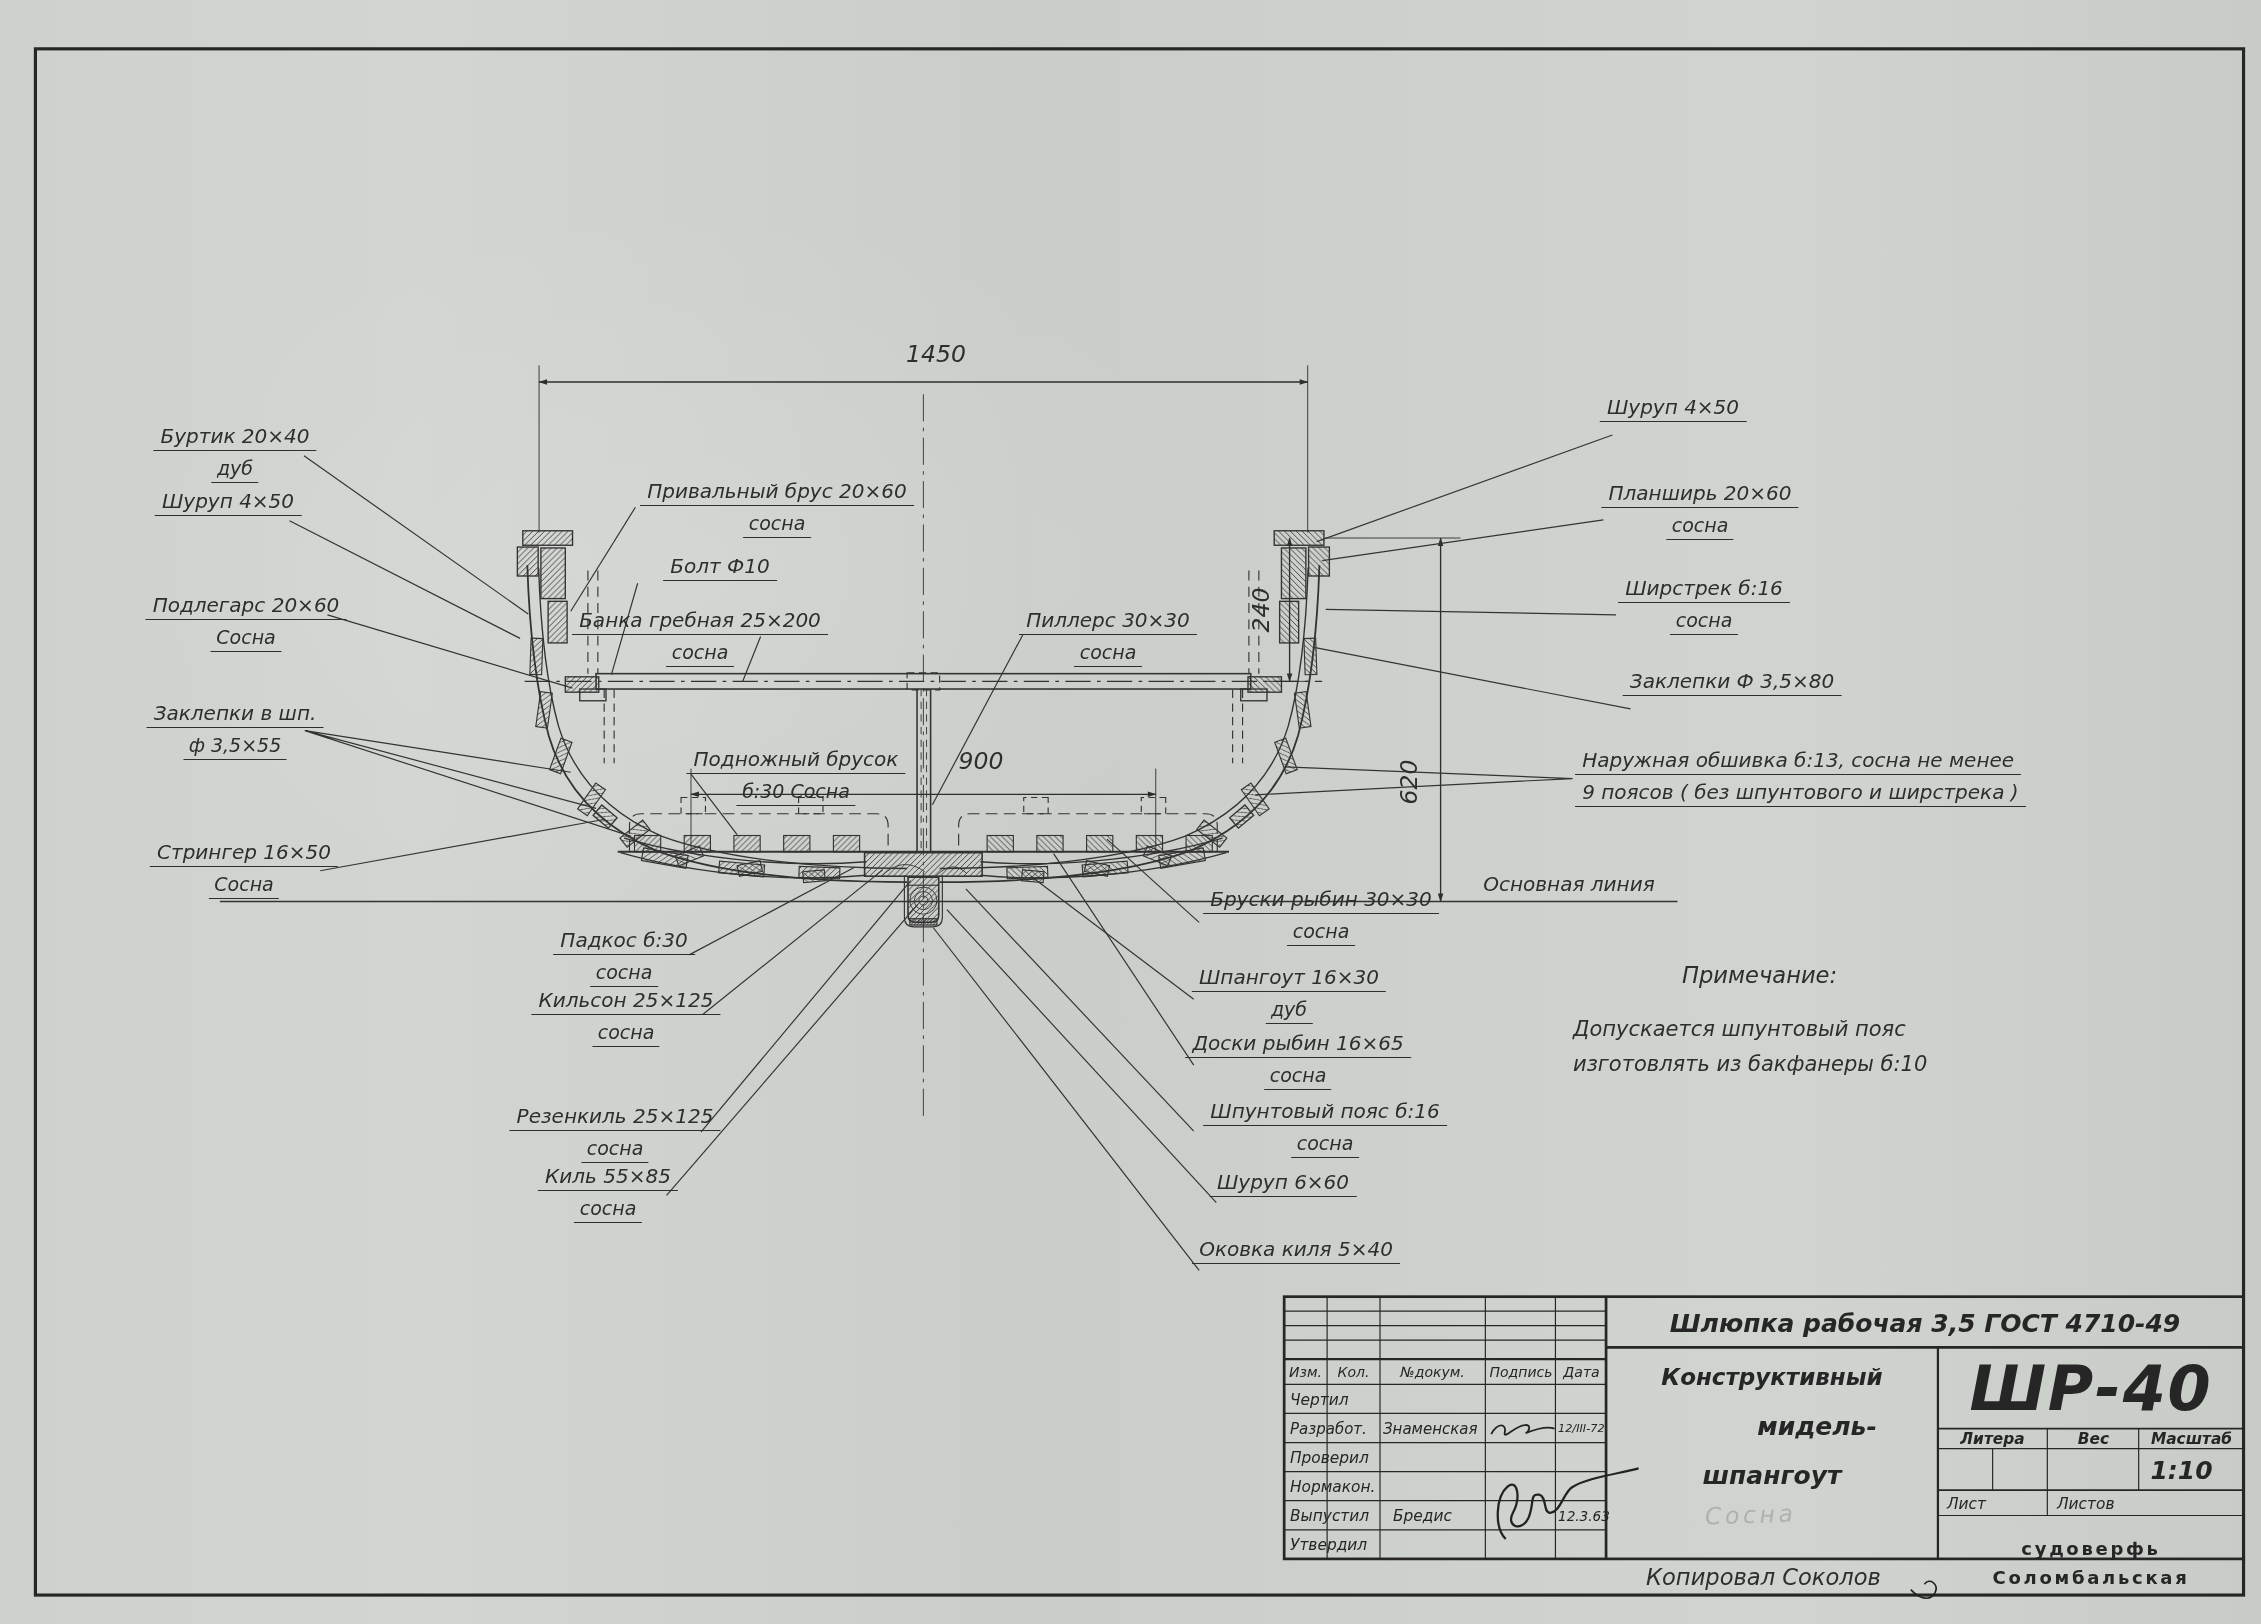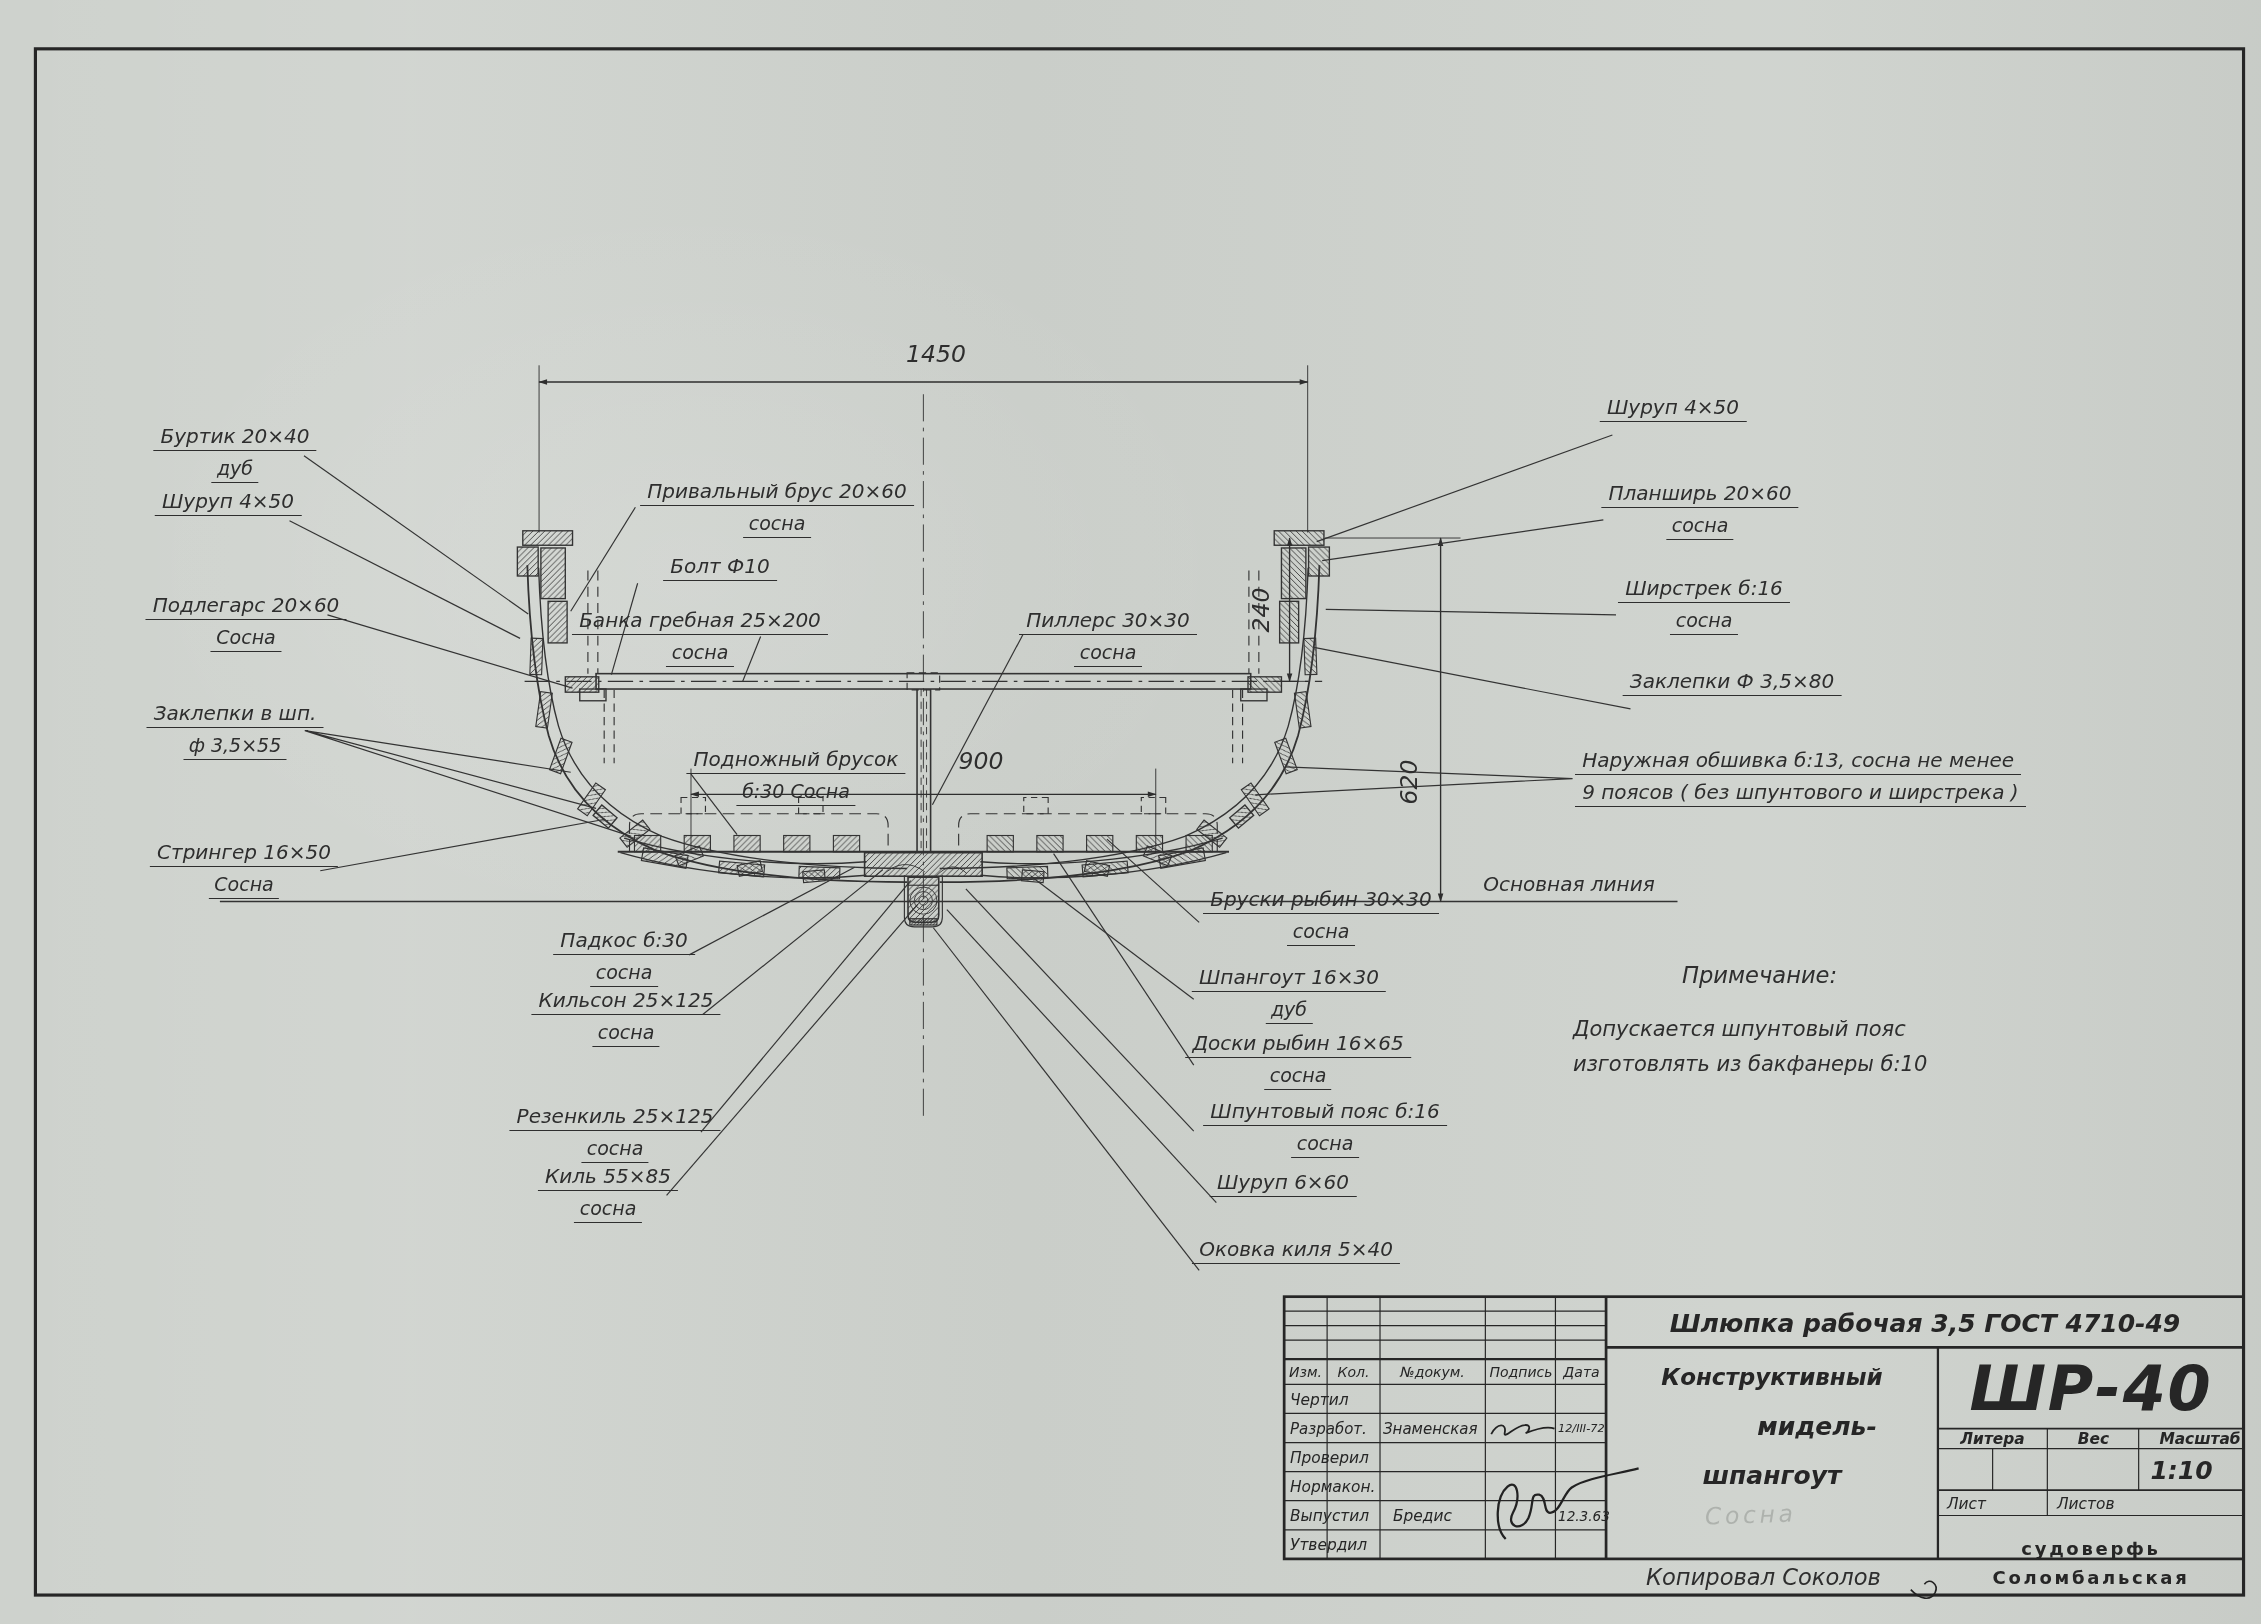--- a/index.html
+++ b/index.html
@@ -330,21 +330,21 @@
   <div class="note" style="left:1573px;top:1052px;font-size:21px;">изготовлять из бакфанеры б:10</div>
 
   <div class="tb c hand" style="left:1606px;top:1302px;width:638px;height:42px;font-size:25px;font-weight:bold;">Шлюпка рабочая 3,5  ГОСТ 4710-49</div>
   <div class="tb c hand" style="left:1606px;top:1361px;width:332px;height:32px;font-size:23px;font-weight:bold;">Конструктивный</div>
   <div class="tb c hand" style="left:1606px;top:1410px;width:332px;height:32px;font-size:25px;font-weight:bold;padding-left:45px;">мидель-</div>
   <div class="tb c hand" style="left:1606px;top:1459px;width:332px;height:32px;font-size:25px;font-weight:bold;">шпангоут</div>
   <div class="tb c" style="left:1938px;top:1352px;width:306px;height:72px;font-size:62px;font-weight:bold;font-style:italic;letter-spacing:1.8px;">ШР-40</div>
 
   <div class="tb c hand" style="left:1938px;top:1429px;width:109px;height:20px;font-size:15.4px;font-weight:bold;">Литера</div>
   <div class="tb c hand" style="left:2048px;top:1429px;width:91px;height:20px;font-size:15.4px;font-weight:bold;">Вес</div>
-  <div class="tb c hand" style="left:2139px;top:1429px;width:122px;height:20px;font-size:15.4px;font-weight:bold;">Масштаб</div>
+  <div class="tb c hand" style="left:2139px;top:1429px;width:105px;height:20px;font-size:15.4px;font-weight:bold;">Масштаб</div>
   <div class="tb c hand" style="left:2139px;top:1449px;width:85px;height:42px;font-size:25px;font-weight:bold;">1:10</div>
   <div class="tb hand" style="left:1947px;top:1491px;width:95px;height:25px;font-size:15.4px;">Лист</div>
   <div class="tb hand" style="left:2057px;top:1491px;width:136px;height:25px;font-size:15.4px;">Листов</div>
   <div class="tb c" style="left:1938px;top:1567px;width:306px;height:20px;font-size:18px;font-weight:bold;letter-spacing:2.7px;">Соломбальская</div>
   <div class="tb c" style="left:1938px;top:1538px;width:306px;height:20px;font-size:18px;font-weight:bold;letter-spacing:2.7px;">судоверфь</div>
 
   <div class="tb c hand" style="left:1284px;top:1359px;width:43px;height:25px;font-size:14px;">Изм.</div>
   <div class="tb c hand" style="left:1327px;top:1359px;width:53px;height:25px;font-size:14px;">Кол.</div>
   <div class="tb c hand" style="left:1380px;top:1359px;width:105px;height:25px;font-size:14px;">№докум.</div>
   <div class="tb c hand" style="left:1486px;top:1359px;width:70px;height:25px;font-size:14px;">Подпись</div>

